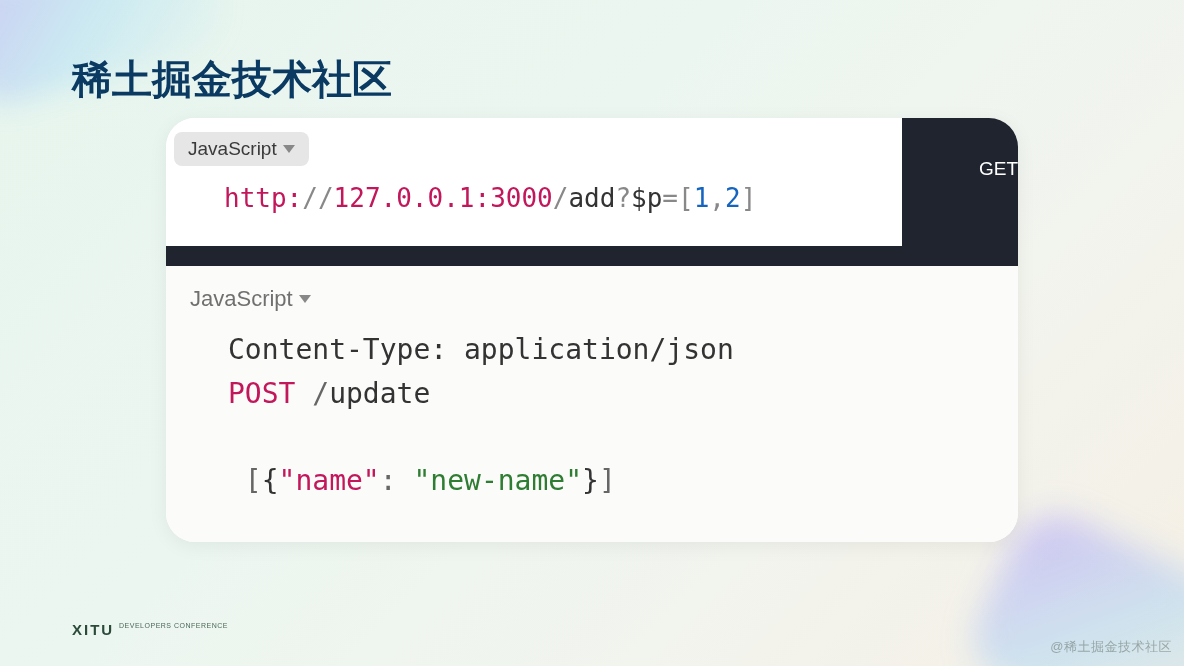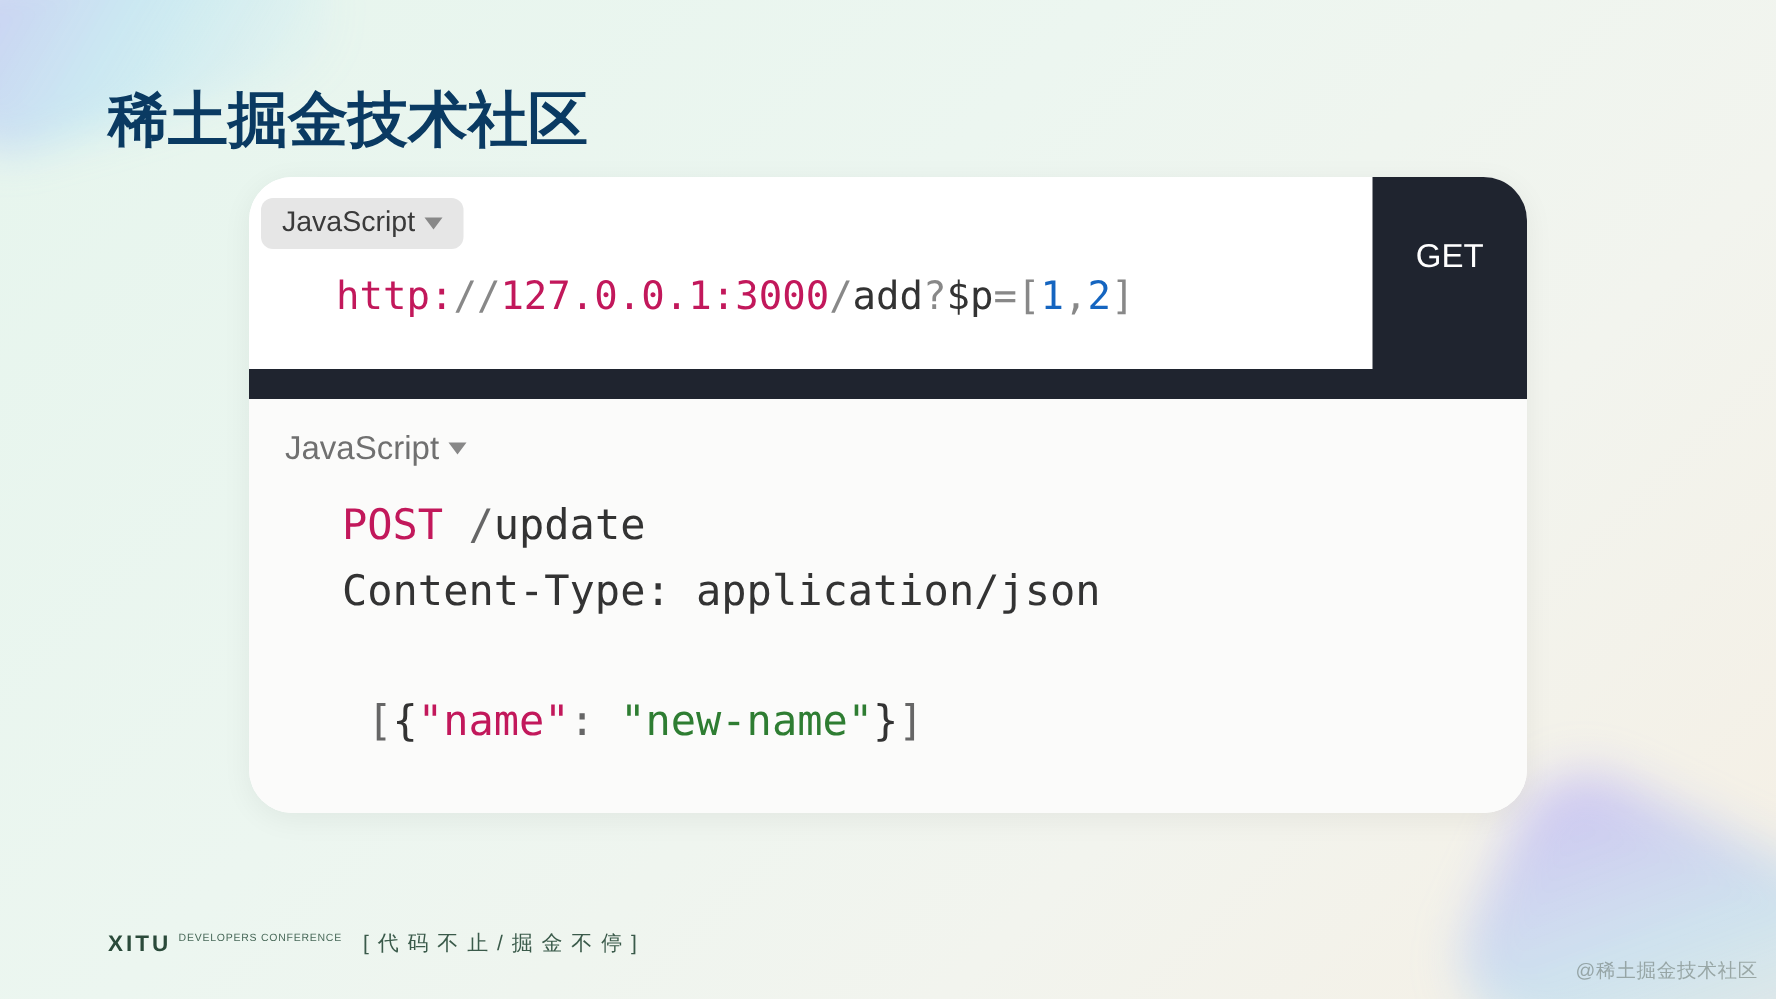--- a/index.html
+++ b/index.html
@@ -79,28 +79,28 @@
     cursor: pointer;
   }
   .chev {
     display: inline-block;
     width: 0; height: 0;
     border-left: 6px solid transparent;
     border-right: 6px solid transparent;
     border-top: 8px solid #888;
   }
   .get-badge {
-    width: 103px;
+    width: 116px;
     background: #1f242f;
     color: #fff;
-    font-size: 22px;
+    font-size: 19px;
     font-weight: 500;
     display: flex;
     align-items: center;
-    justify-content: center;
+    justify-content: flex-end;
     border-top-right-radius: 20px;
     padding-top: 40px;
     align-items: flex-start;
   }
   .dark-strip {
     height: 20px;
     background: #1f242f;
     width: 100%;
   }
   .code-line {
@@ -187,30 +187,29 @@
   </div>
 
   <div class="dark-strip"></div>
 
   <div class="code-block-bottom">
     <div class="lang-pill-plain">
       <span>JavaScript</span>
       <span class="chev"></span>
     </div>
     <div class="code-lines-bottom">
+      <div class="code-line"><span class="t-dark">Content-Type:</span><span> </span><span class="t-dark">application/json</span></div>
       <div class="code-line"><span class="t-red">POST</span><span> </span><span class="t-grey">/</span><span class="t-dark">update</span></div>
-      <div class="code-line"><span class="t-dark">Content-Type:</span><span> </span><span class="t-dark">application/json</span></div>
       <div class="code-line">&nbsp;</div>
       <div class="code-line"><span> </span><span class="t-grey">[</span><span class="t-brace">{</span><span class="t-red">"name"</span><span class="t-grey">: </span><span class="t-green">"new-name"</span><span class="t-brace">}</span><span class="t-grey">]</span></div>
     </div>
   </div>
 
 </div>
 
 <div class="footer">
   <span>
     <span class="logo">XITU</span>
     <span class="logo-sub">DEVELOPERS CONFERENCE</span>
   </span>
-  <span>[ 代 码 不 止 / 掘 金 不 停 ]</span>
 </div>
 
 <div class="watermark">@稀土掘金技术社区</div>
 
 </body></html>

